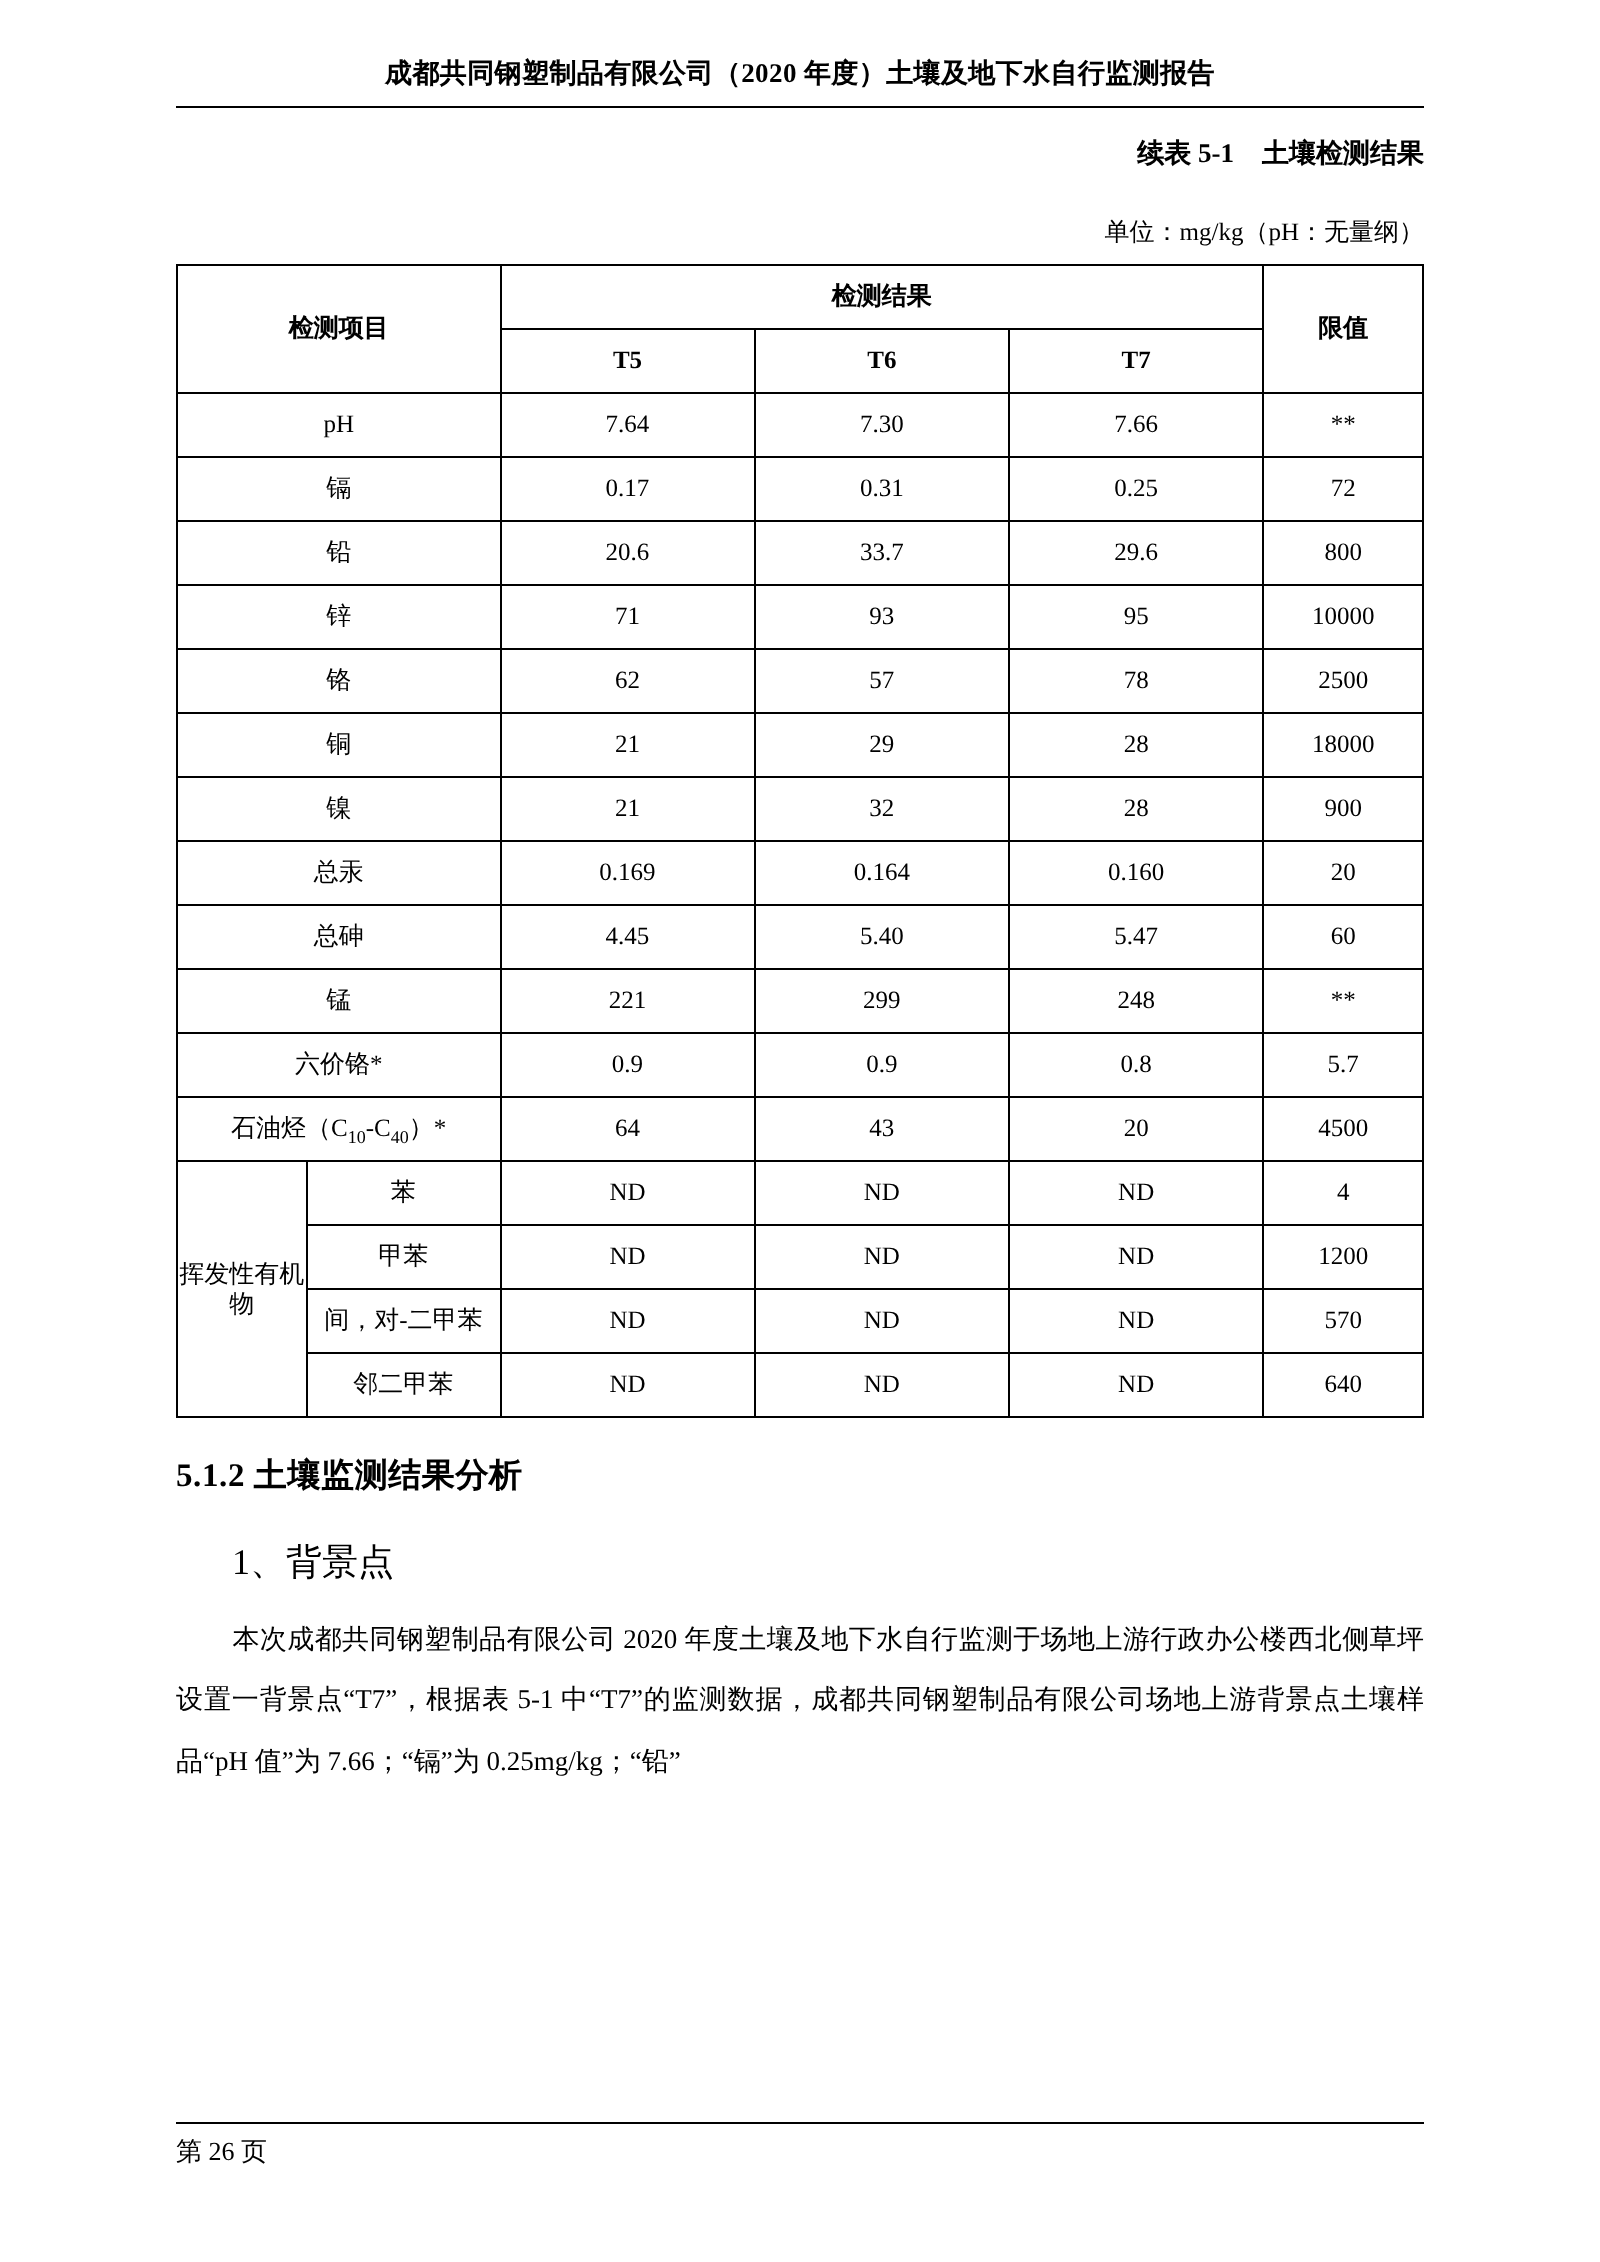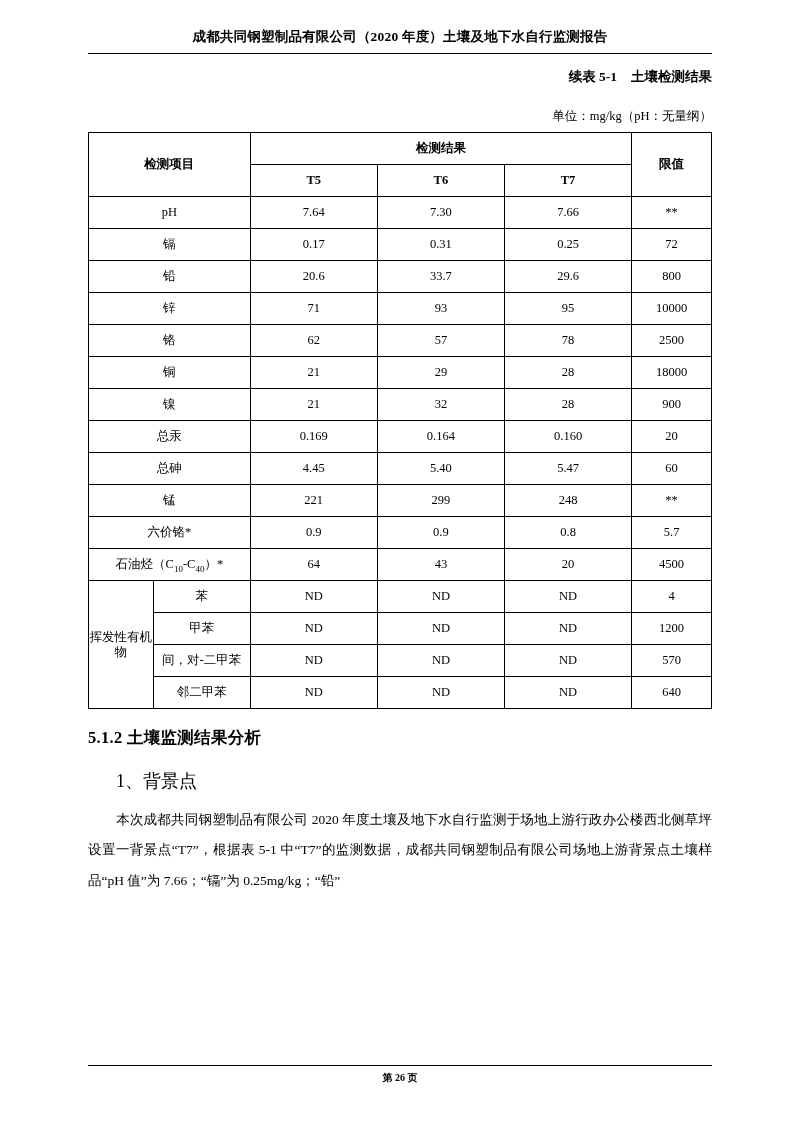--- a/index.html
+++ b/index.html
@@ -120,23 +120,23 @@
     position: absolute;
     left: 88px;
     right: 88px;
     bottom: 46px;
   }
   .footer-rule {
     border-bottom: 1px solid #000;
   }
   .footer-text {
     margin-top: 5px;
-    text-align: center;
-    font-size: 10px;
-    font-weight: bold;
+    text-align: left;
+    font-size: 13px;
+    font-weight: normal;
   }
 </style>
 </head>
 <body>
 
 <div class="page">
 
   <div class="header">
     <div>成都共同钢塑制品有限公司（2020 年度）土壤及地下水自行监测报告</div>
     <div class="header-rule"></div>

